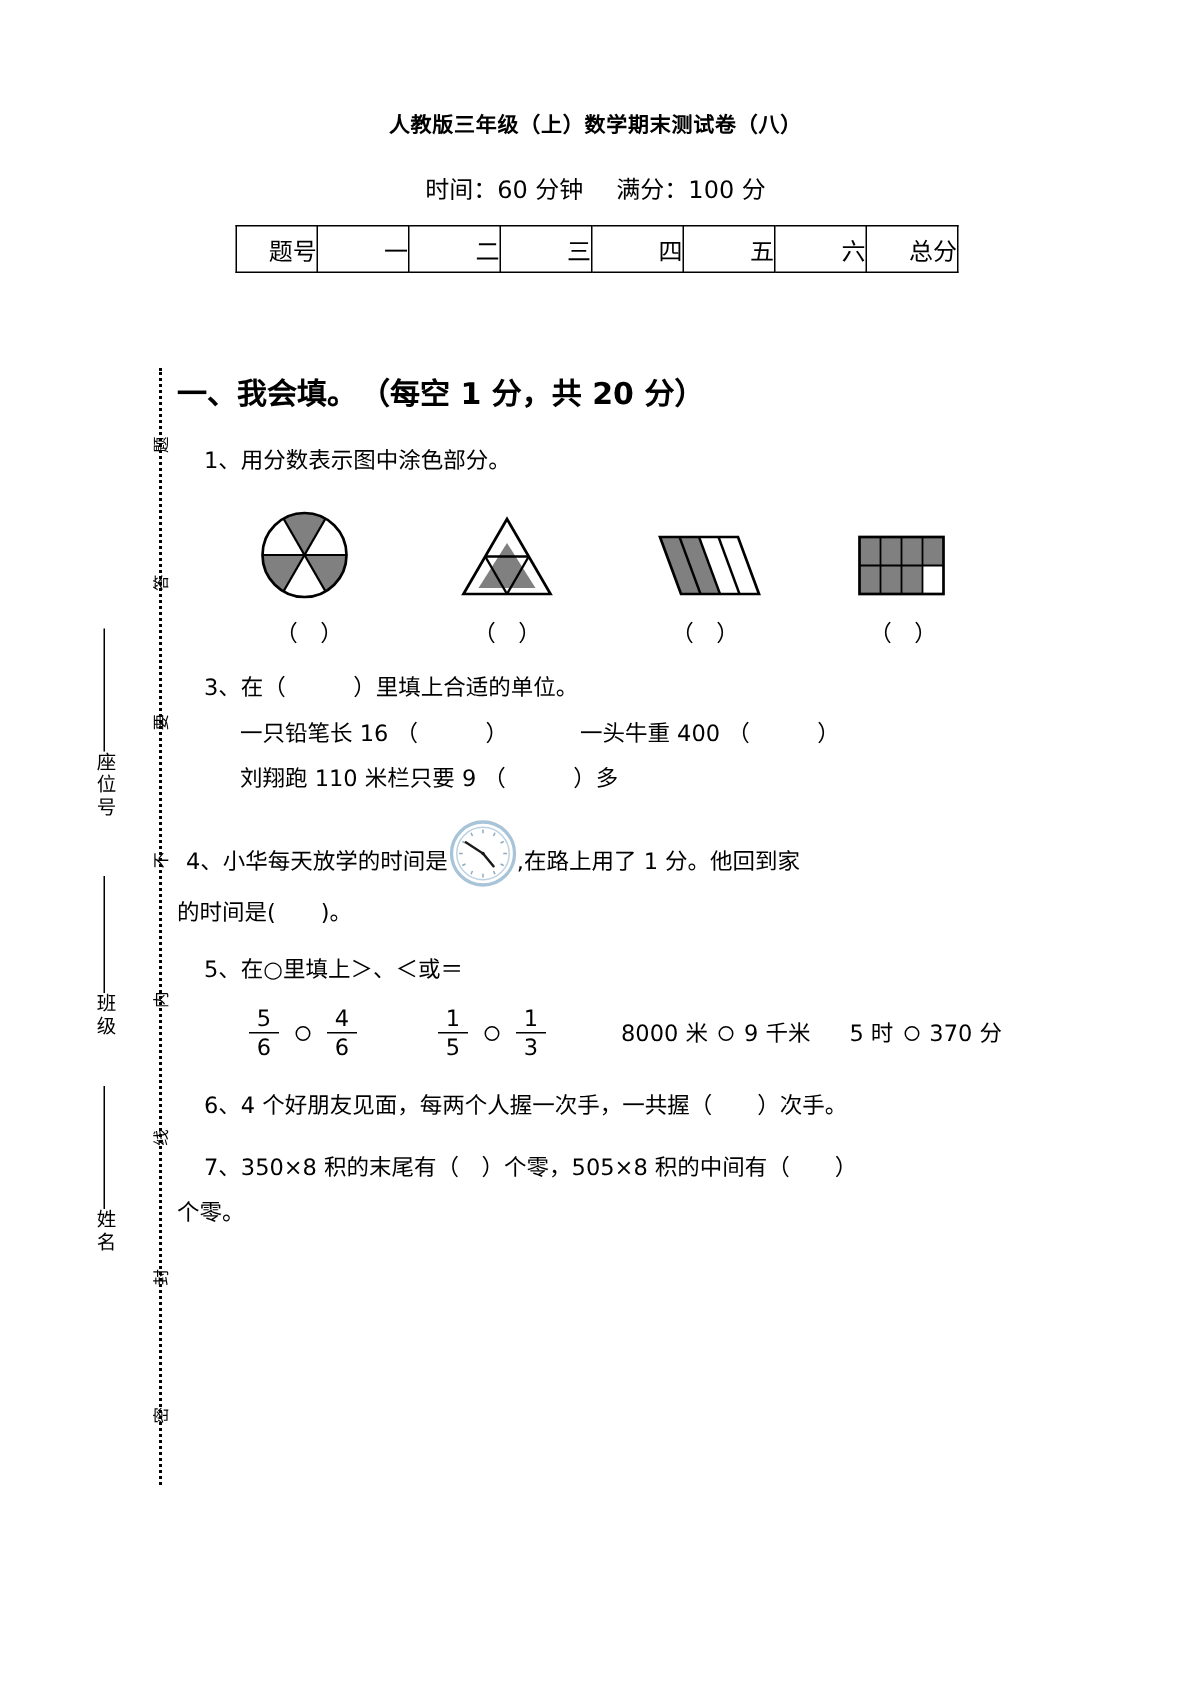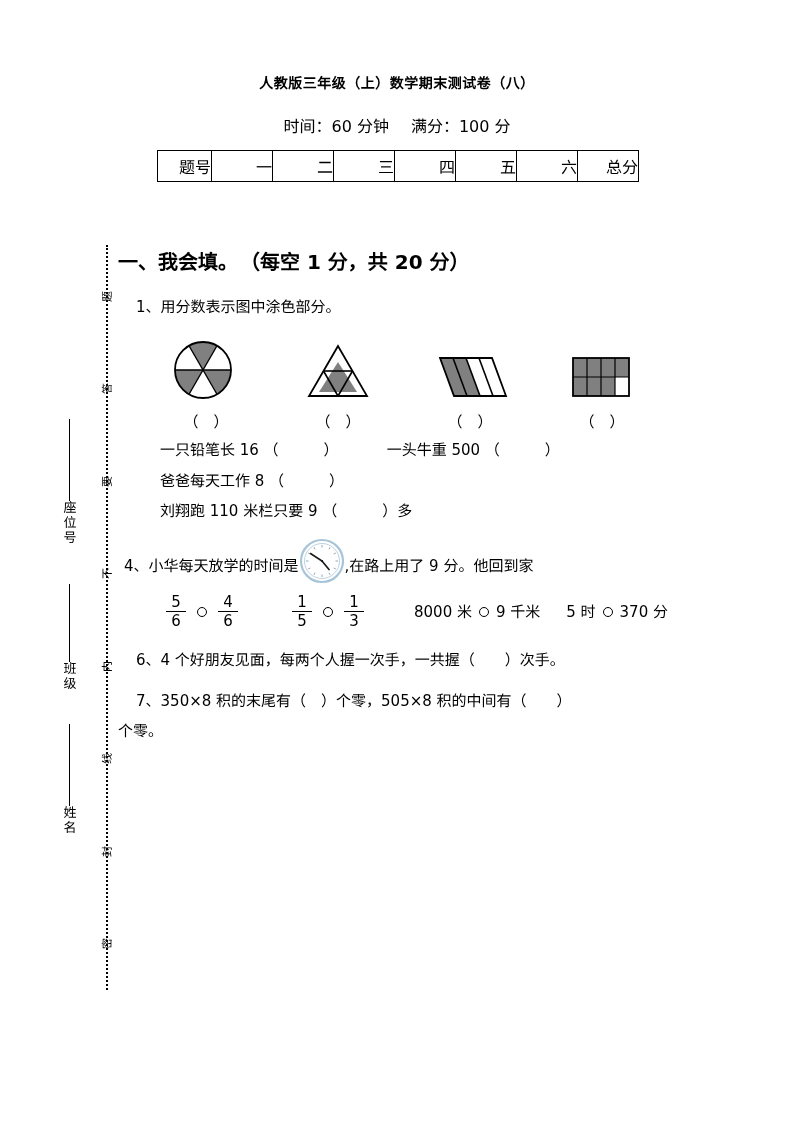--- a/index.html
+++ b/index.html
@@ -254,25 +254,25 @@
     </div>
 
     <div class="fig-answers">
       <span>（　）</span>
       <span>（　）</span>
       <span>（　）</span>
       <span>（　）</span>
     </div>
 
 
+    <div class="q" style="margin-top:8px;">
+      <span>3、</span><span>在（　　　）里填上合适的单位。</span>
+    </div>
     <div class="q-sub">
-      <span>一只铅笔长 16 （　　　）</span><span class="gap-l"></span><span>一头牛重 500 （　　　）</span>
-    </div>
-    <div class="q-sub">
-      <span>爸爸每天工作 8 （　　　）</span>
+      <span>一只铅笔长 16 （　　　）</span><span class="gap-l"></span><span>一头牛重 400 （　　　）</span>
     </div>
     <div class="q-sub">
       <span>刘翔跑 110 米栏只要 9 （　　　）多</span>
     </div>
 
     <div class="q" style="margin-top:12px;padding-left:6px;">
       <span>4、</span><span>小华每天放学的时间是</span><span class="clockwrap">
         <svg viewBox="0 0 46 46" width="46" height="46">
           <circle cx="23" cy="23" r="21" fill="#ffffff" stroke="#a8c4d8" stroke-width="2.2"></circle>
           <circle cx="23" cy="23" r="17.5" fill="#ffffff" stroke="#bcd2e2" stroke-width="1"></circle>
@@ -287,23 +287,27 @@
             <line x1="31" y1="36.8" x2="30" y2="34.7"></line>
             <line x1="15" y1="36.8" x2="16" y2="34.7"></line>
             <line x1="9.2" y1="31" x2="11.3" y2="30"></line>
             <line x1="9.2" y1="15" x2="11.3" y2="16"></line>
             <line x1="15" y1="9.2" x2="16" y2="11.3"></line>
           </g>
           <line x1="23" y1="23" x2="30" y2="31.5" stroke="#1a1a1a" stroke-width="1.7" stroke-linecap="round"></line>
           <line x1="23" y1="23" x2="11.5" y2="15.5" stroke="#1a1a1a" stroke-width="1.5" stroke-linecap="round"></line>
           <circle cx="23" cy="23" r="1.1" fill="#1a1a1a"></circle>
         </svg>
-      </span><span>,在路上用了 9 分。他回到家</span>
-    </div>
-
+      </span><span>,在路上用了 1 分。他回到家</span>
+    </div>
+    <div class="q-cont">的时间是(　　)。</div>
+
+    <div class="q" style="margin-top:10px;">
+      <span>5、</span><span>在○里填上＞、＜或＝</span>
+    </div>
     <div class="frac-row">
       <span class="frac">
         <span class="num">5</span>
         <span class="bar"></span>
         <span class="den">6</span>
       </span>
       <span class="circ-op"></span>
       <span class="frac">
         <span class="num">4</span>
         <span class="bar"></span>

